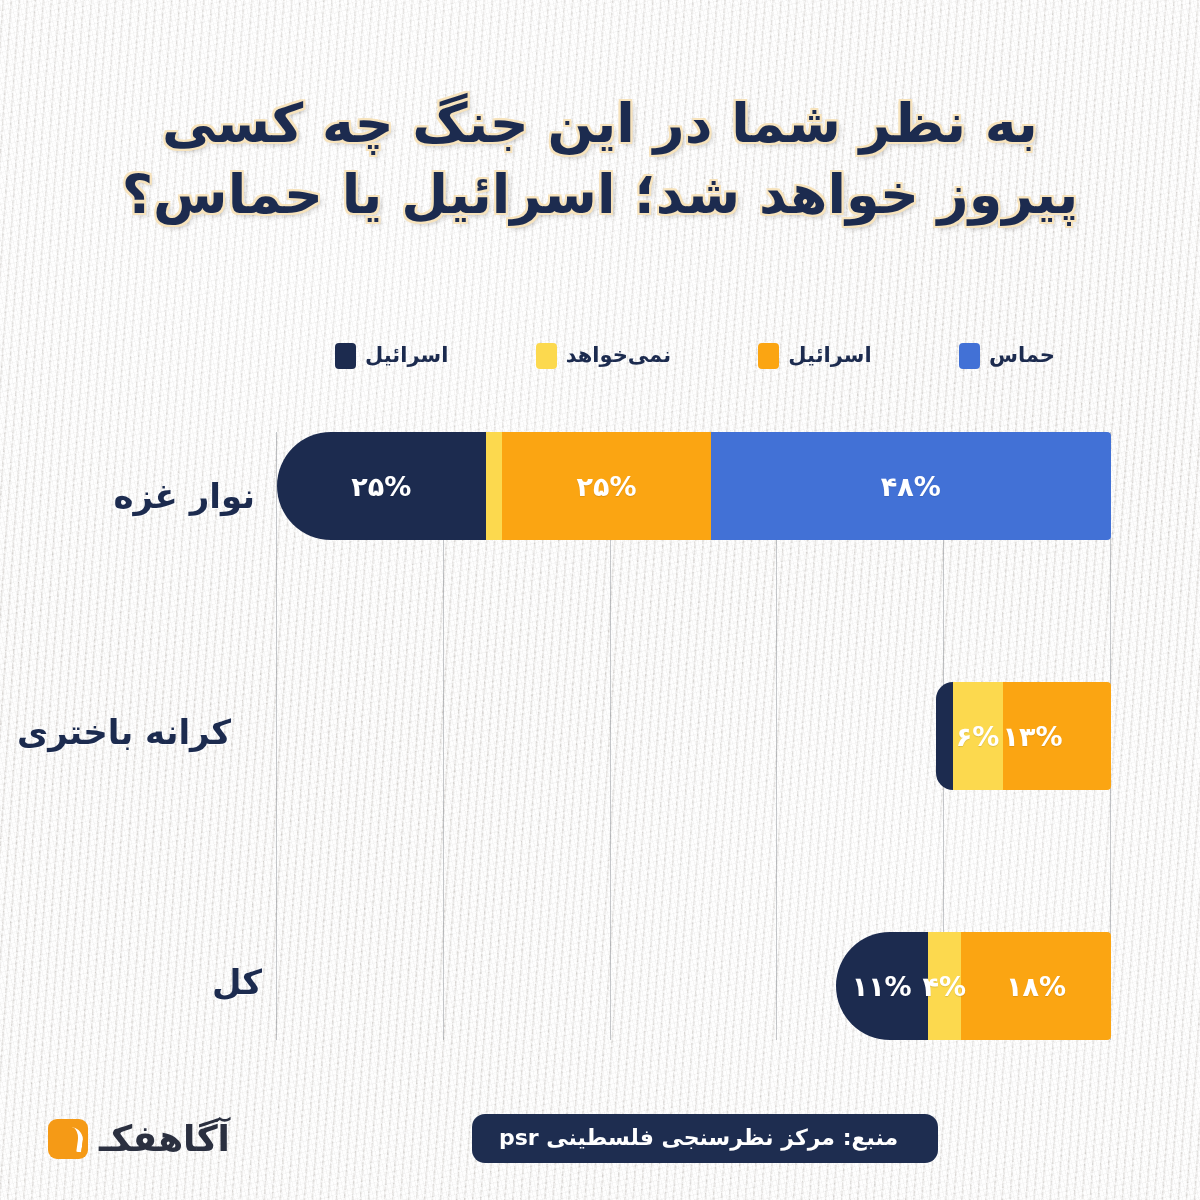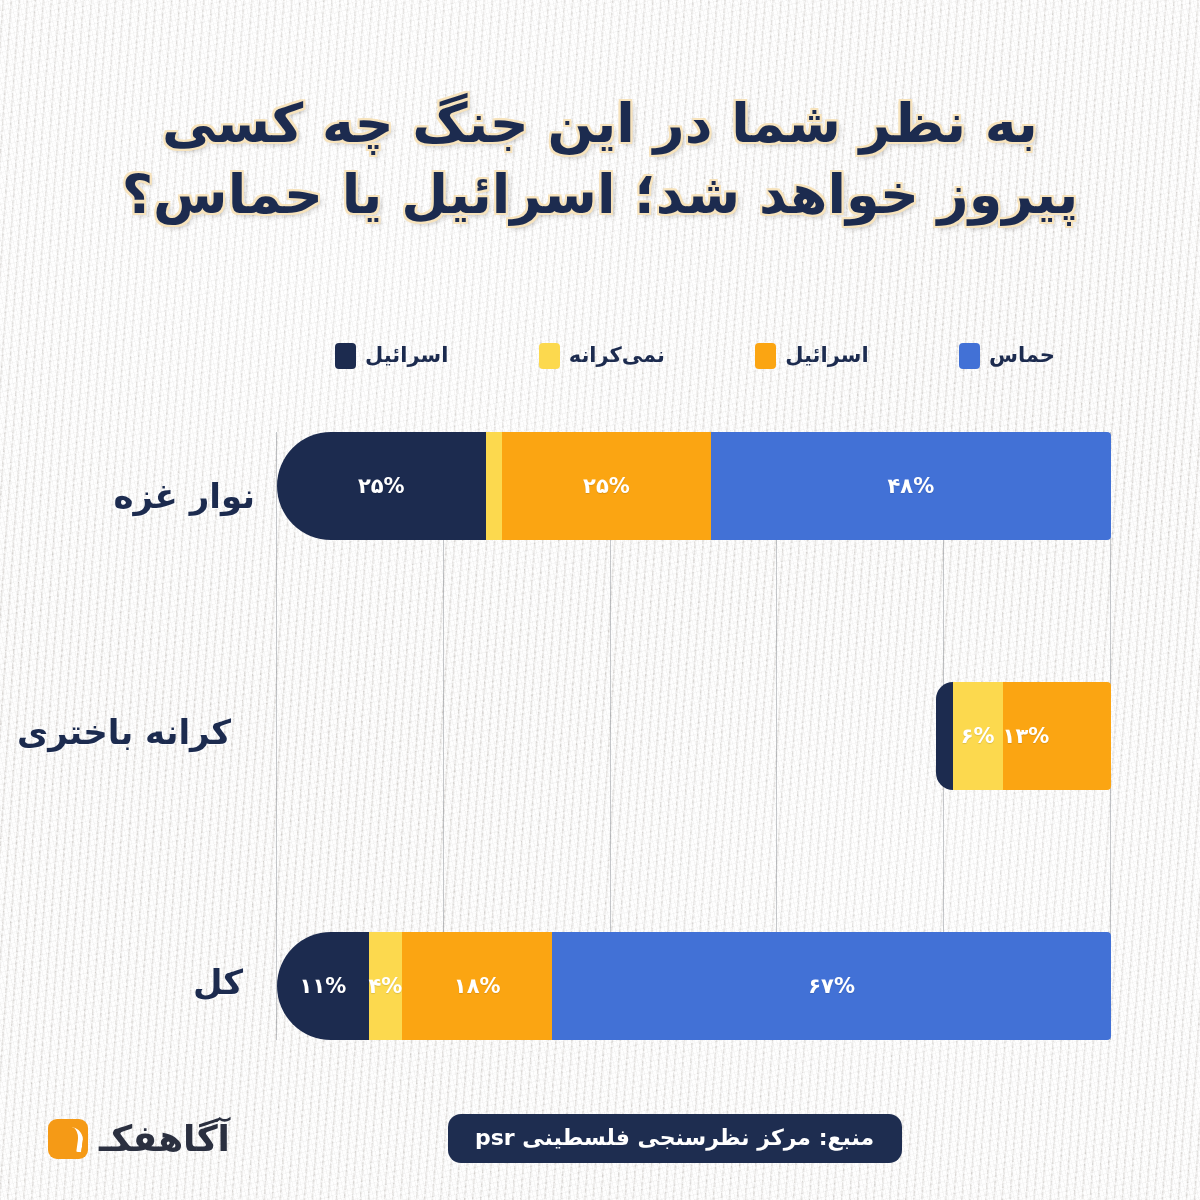--- a/index.html
+++ b/index.html
@@ -120,21 +120,21 @@
   }
   .seg {
     height: 100%;
     display: flex;
     align-items: center;
     justify-content: center;
     position: relative;
     overflow: visible;
   }
   .seg-label {
-    font-size: 21px;
+    font-size: 27px;
     font-weight: bold;
     color: #ffffff;
     white-space: nowrap;
     position: relative;
     z-index: 4;
     text-shadow: 0 1px 1px rgba(0,0,0,0.12);
   }
   .seg:first-child {
     border-top-right-radius: 4px;
     border-bottom-right-radius: 4px;
@@ -150,23 +150,23 @@
     font-weight: bold;
     color: #1c2b4f;
     white-space: nowrap;
     z-index: 3;
     text-shadow: 0 1px 1px rgba(255,255,255,0.85);
   }
 
   
   #source-pill {
     position: absolute;
-    left: 448px;
+    left: 472px;
     top: 1114px;
-    padding: 11px 28px 13px 27px;
+    padding: 11px 40px 13px 27px;
     background: #1e2d50;
     border-radius: 13px;
     z-index: 3;
   }
   #source-pill span {
     font-size: 22px;
     font-weight: bold;
     color: #ffffff;
     white-space: nowrap;
   }
@@ -221,21 +221,21 @@
   <div id="legend">
       <div class="legend-item">
         <div class="legend-label">حماس</div>
         <div class="legend-swatch" style="background: rgb(66, 113, 214);"></div>
       </div>
       <div class="legend-item">
         <div class="legend-label">اسرائیل</div>
         <div class="legend-swatch" style="background: rgb(251, 165, 18);"></div>
       </div>
       <div class="legend-item">
-        <div class="legend-label">نمی‌کرانه</div>
+        <div class="legend-label">نمی‌خواهد</div>
         <div class="legend-swatch" style="background: rgb(252, 217, 78);"></div>
       </div>
       <div class="legend-item">
         <div class="legend-label">اسرائیل</div>
         <div class="legend-swatch" style="background: rgb(28, 43, 79);"></div>
       </div>
     </div>
 
   <div id="plot">
       <div class="gridline" style="right: 0px;"></div>
@@ -261,34 +261,31 @@
         <div class="seg" style="background: rgb(251, 165, 18); width: 13%; justify-content: flex-end;">
           <span class="seg-label" style="color: rgb(255, 255, 255);">۱۳%</span>
         </div>
         <div class="seg" style="background: rgb(252, 217, 78); width: 6%;">
           <span class="seg-label" style="color: rgb(255, 255, 255);">۶%</span>
         </div>
         <div class="seg cap-end" style="background: rgb(28, 43, 79); width: 2%;"></div>
       </div>
       <div class="row-label" style="top: 280px; right: 880px;">کرانه باختری</div>
       <div class="bar-row" style="top: 500px; width: 834px; height: 108px;">
-        <div class="seg" style="background: rgb(66, 113, 214); width: 67%;">
-          <span class="seg-label" style="color: rgb(255, 255, 255);">۶۷%</span>
-        </div>
         <div class="seg" style="background: rgb(251, 165, 18); width: 18%;">
           <span class="seg-label" style="color: rgb(255, 255, 255);">۱۸%</span>
         </div>
         <div class="seg" style="background: rgb(252, 217, 78); width: 4%;">
           <span class="seg-label" style="color: rgb(255, 255, 255);">۴%</span>
         </div>
         <div class="seg cap-end" style="background: rgb(28, 43, 79); width: 11%;">
           <span class="seg-label" style="color: rgb(255, 255, 255);">۱۱%</span>
         </div>
       </div>
-      <div class="row-label" style="top: 530px; right: 868px;">کل</div>
+      <div class="row-label" style="top: 530px; right: 849px;">کل</div>
     </div>
 
   <div id="source-pill">
     <span>منبع: مرکز نظرسنجی فلسطینی psr</span>
   </div>
 
   <div id="brand">
     <div id="brand-mark"></div>
     <div id="brand-name">آگاهفکـ</div>
   </div>

